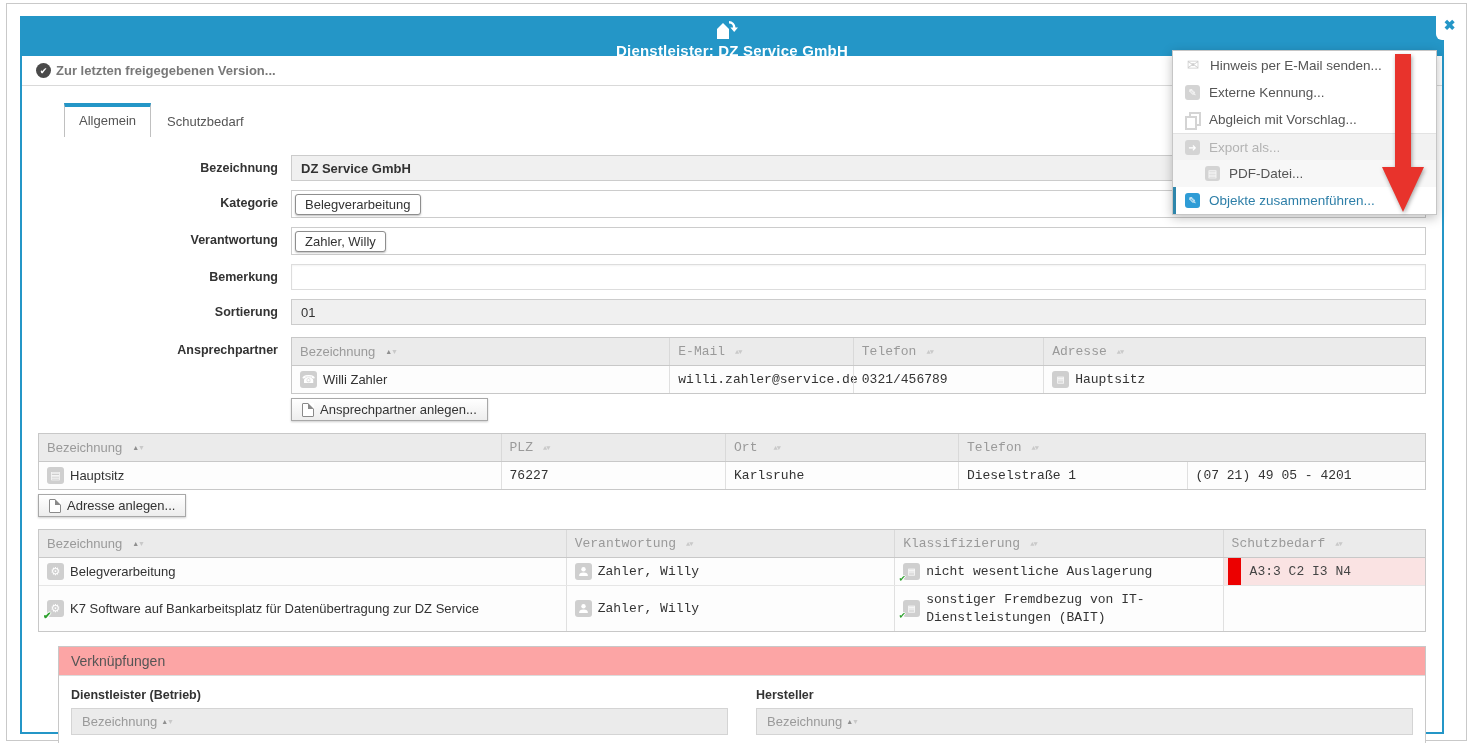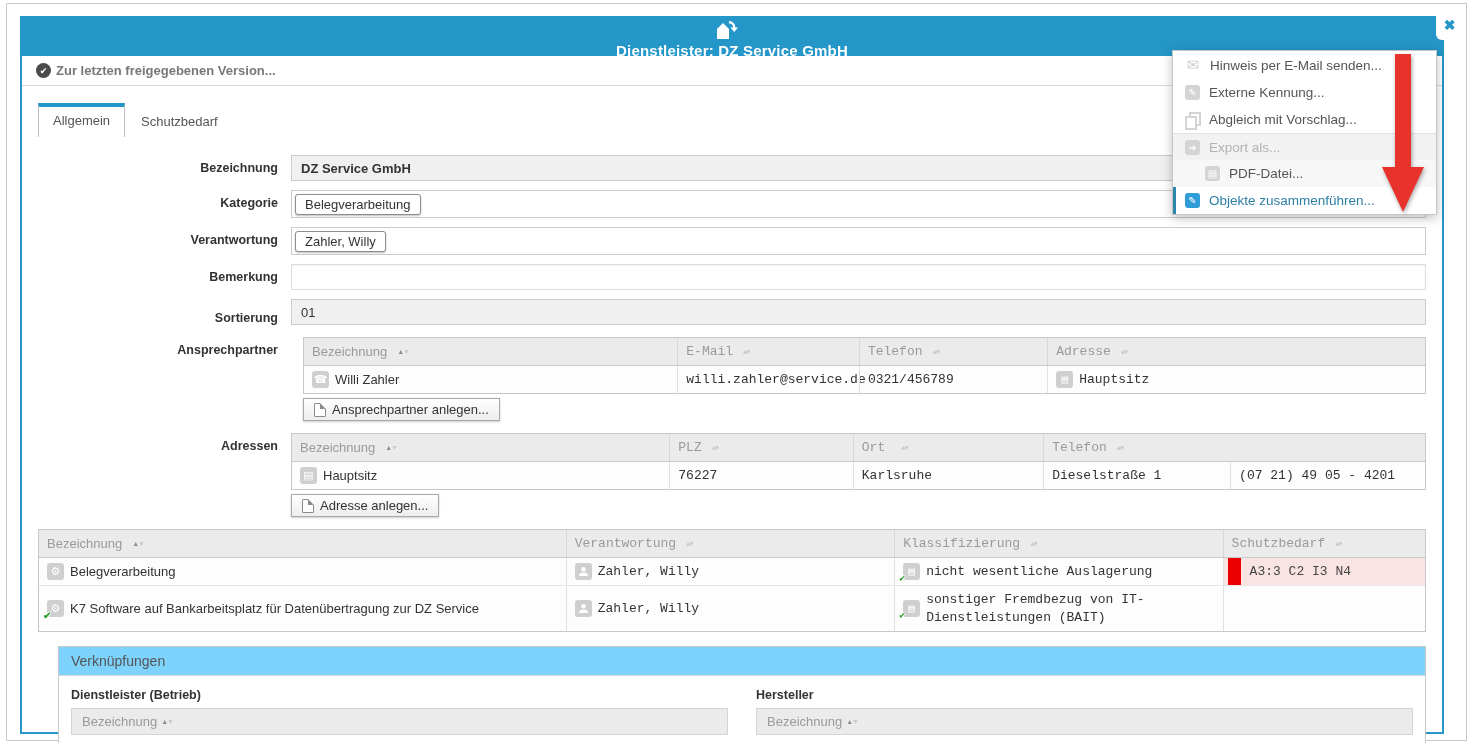--- a/index.html
+++ b/index.html
@@ -17,21 +17,21 @@
   .extras-btn .caret { font-size:9px; margin-left:3px; }
 
   .close-tab { position:absolute; left:1436px; top:10px; width:27px; height:30px; background:#fff; border-radius:6px; display:flex; align-items:center; justify-content:center; color:#2496c7; font-size:14px; font-weight:bold; cursor:pointer; z-index:30; }
 
   .versionbar { height:30px; display:flex; align-items:center; padding:0 14px; border-bottom:1px solid #d9d9d9; background:#fff; }
   .chkcircle { width:15px; height:15px; border-radius:50%; background:#4a4a4a; color:#fff; font-size:9px; display:flex; align-items:center; justify-content:center; margin-right:5px; }
   .versionbar span.vtext { font-size:13px; font-weight:bold; color:#787878; cursor:pointer; }
 
   .tabstrip { display:flex; align-items:flex-end; margin:14px 0 0 16px; height:37px; }
   .tab { font-size:13px; color:#555; padding:8px 16px; cursor:pointer; }
-  .tab.active { border:1px solid #c0c0c0; border-bottom:none; border-top:4px solid #2496c7; background:#fff; padding:6px 14px 9px 14px; }
+  .tab.active { border:1px solid #c0c0c0; border-bottom:none; border-top:4px solid #2496c7; background:#fff; padding:6px 14px 9px 14px;margin-left:26px; }
 
   
   .content { padding:18px 16px 0 16px; }
   .frow { display:flex; align-items:flex-start; margin-bottom:9px; }
   .flabel { width:253px; text-align:right; padding-right:13px; font-size:12.5px; font-weight:bold; color:#333; padding-top:6px; flex:0 0 auto; }
   .ffield { flex:1; min-width:0; }
   .tinput { border:1px solid #ccc; background:#f0f0f0; height:26px; display:flex; align-items:center; padding:0 9px; font-size:13px; color:#333; }
   .tinput.boldval { font-weight:bold; }
   .tinput.editable { background:#fff; border-color:#ddd; box-shadow:inset 0 1px 2px rgba(0,0,0,.05); }
   .chipbox { border:1px solid #ccc; background:#fff; min-height:28px; padding:2px 3px; display:flex; align-items:center; }
@@ -58,21 +58,21 @@
   .mini-btn { display:inline-flex; align-items:center; gap:6px; margin-top:4px; border:1px solid #a8a8a8; background:linear-gradient(#fff,#ededed); box-shadow:0 1px 2px rgba(0,0,0,.2); font-size:13px; color:#333; padding:3px 10px; cursor:pointer; }
   .doc-icon { width:12px; height:14px; border:1px solid #8a8a8a; border-radius:1px; background:#fff; position:relative; }
   .doc-icon::before { content:""; position:absolute; right:-1px; top:-1px; border:3px solid #fff; border-left-color:#8a8a8a; border-bottom-color:#8a8a8a; }
 
   
   .sb-cell { position:relative; background:#fae3e3; padding-left:26px; color:#444; }
   .sb-flag { position:absolute; left:4px; top:0; bottom:0; width:13px; background:#ec0000; }
 
   
   .links-panel { border:1px solid #c8c8c8; margin:14px 0 0 20px; }
-  .links-title { background:#7dd3fc; border-bottom:1px solid #dcdcdc; padding:6px 12px; font-size:14px; color:#555; }
+  .links-title { background:#fca5a5; border-bottom:1px solid #dcdcdc; padding:6px 12px; font-size:14px; color:#555; }
   .links-body { display:flex; gap:28px; padding:12px 12px 16px 12px; background:#fff; }
   .links-col { flex:1; min-width:0; }
   .links-label { font-size:12.5px; font-weight:bold; color:#333; margin-bottom:6px; }
   .links-head { background:#ebebeb; border:1px solid #d4d4d4; height:27px; display:flex; align-items:center; padding:0 10px; font-size:13px; color:#9a9a9a; }
 
   
   .menu { position:absolute; left:1172px; top:50px; width:265px; background:#fff; border:1px solid #c6c6c6; box-shadow:0 3px 10px rgba(0,0,0,.25); z-index:40; }
   .mitem { display:flex; align-items:center; gap:9px; padding:5px 12px; min-height:27px; font-size:13.5px; color:#555; cursor:pointer; }
   .mitem.group { background:#f2f2f2; border-top:1px solid #e3e3e3; color:#b3b3b3; }
   .mitem.sub { background:#f7f7f7; padding-left:32px; }
@@ -146,28 +146,28 @@
         </div>
     </div>
 
     <div class="frow">
       <div class="flabel">Bemerkung</div>
       <div class="ffield">
           <div class="tinput editable"></div>
         </div>
     </div>
 
-    <div class="frow" style="margin-bottom:12px;align-items:flex-end;">
+    <div class="frow" style="margin-bottom:12px;">
       <div class="flabel">Sortierung</div>
       <div class="ffield">
           <div class="tinput">01</div>
         </div>
     </div>
 
-    <div class="frow" style="margin-bottom:12px;gap:12px;">
+    <div class="frow" style="margin-bottom:12px;">
       <div class="flabel">Ansprechpartner</div>
       <div class="ffield">
         <div class="grid">
           <div class="grow ghead">
             <div class="gcell" style="width:33.3%;">
                 <span>Bezeichnung</span>
                 <span class="sort asc"></span>
               </div>
             <div class="gcell" style="width:16.2%;">
                 <span>E-Mail</span>
@@ -200,21 +200,20 @@
           </div>
         </div>
         <button class="mini-btn">
             <span class="doc-icon"></span>
             <span>Ansprechpartner anlegen...</span>
           </button>
       </div>
     </div>
 
     <div class="frow" style="margin-bottom:12px;">
-      <div class="flabel">Adressen</div>
       <div class="ffield">
         <div class="grid">
           <div class="grow ghead">
             <div class="gcell" style="width:33.3%;">
                 <span>Bezeichnung</span>
                 <span class="sort asc"></span>
               </div>
             <div class="gcell" style="width:16.2%;">
                 <span>PLZ</span>
                 <span class="sort"></span>

